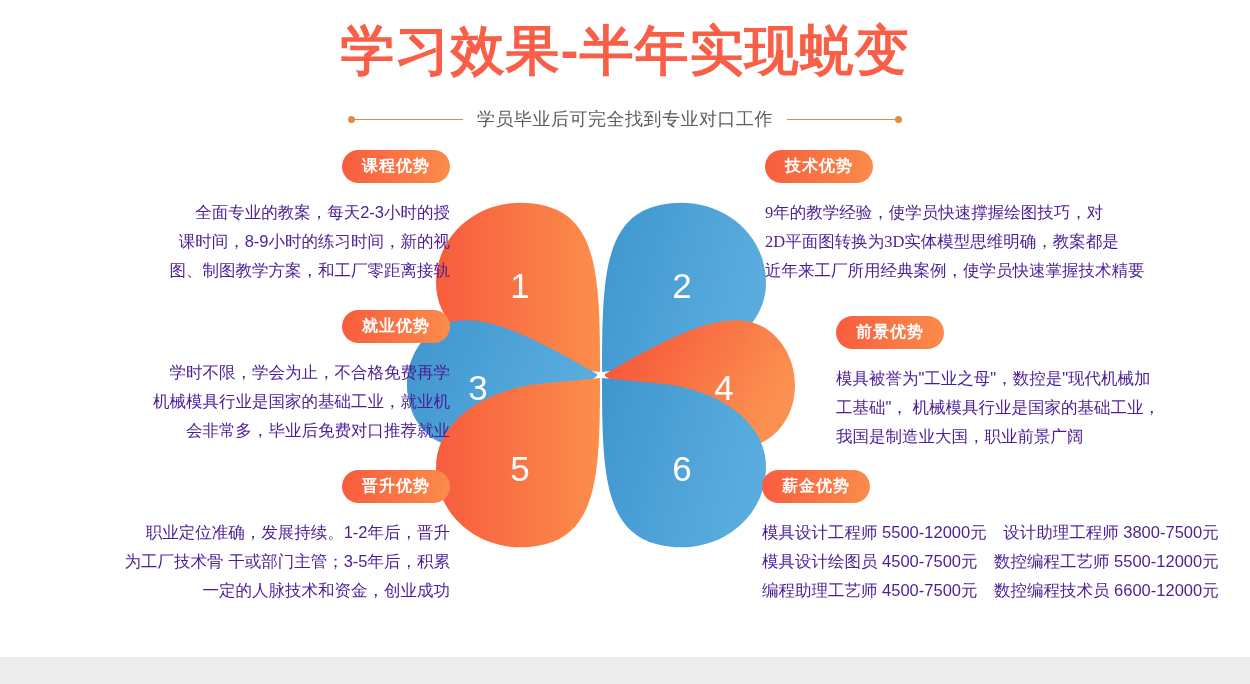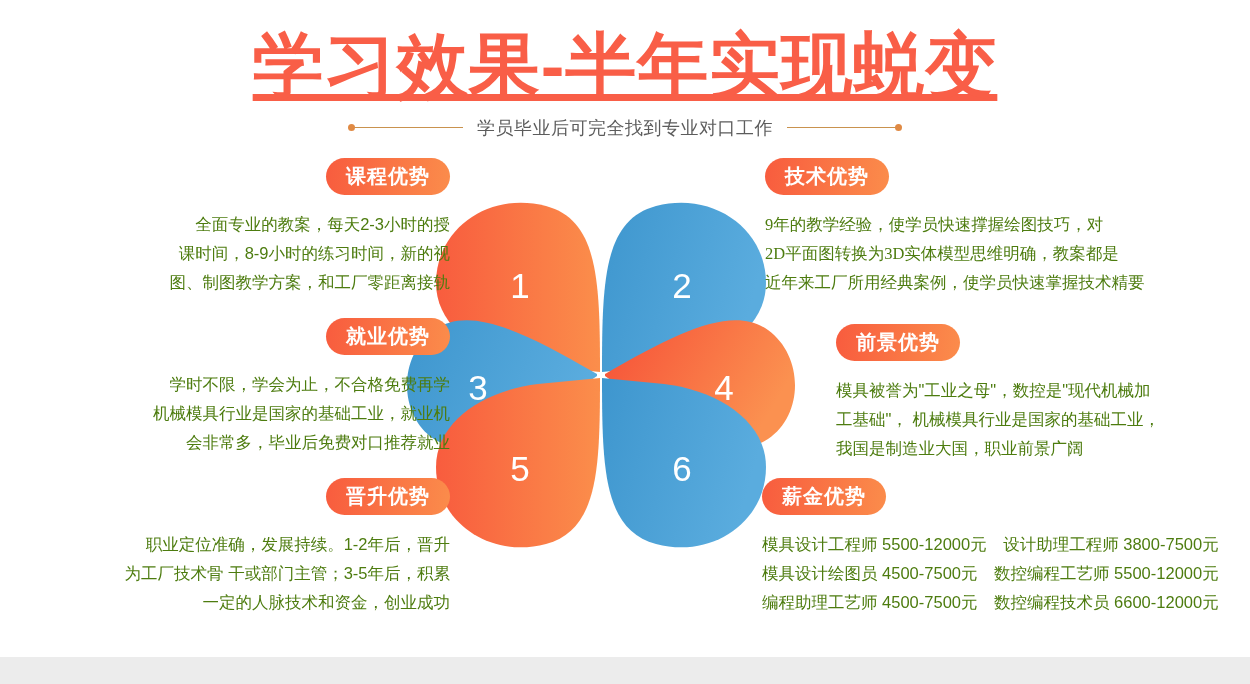--- a/index.html
+++ b/index.html
@@ -11,32 +11,31 @@
   }
   #page {
     position:relative;
     width:1250px; height:684px;
     background:#ffffff;
   }
 
   
   #header { position:absolute; top:0; left:0; width:1250px; }
   #title {
-    margin-top:26px;
+    margin-top:20px;
     text-align:center;
-    font-size:71px;
+    font-size:54px;
     font-weight:bold;
     color:#F95E47;
     letter-spacing:1px;
     line-height:1.12;
     white-space:nowrap;
-    text-decoration:underline;
   }
   #subtitle-row {
-    margin-top:10px;
+    margin-top:27px;
     display:flex;
     align-items:center;
     justify-content:center;
     gap:14px;
     text-align:right;
   }
   .sub-line {
     position:relative;
     width:112px; height:1px;
     background:#C9924E;
@@ -57,35 +56,34 @@
     letter-spacing:0.5px;
   }
 
   
   .badge {
     display:inline-block;
     padding:7px 20px 8px 20px;
     border-radius:22px;
     background:linear-gradient(95deg, #F85C3E 0%, #FB8C4B 100%);
     color:#ffffff;
-    font-size:20px;
+    font-size:16px;
     font-weight:bold;
     letter-spacing:1px;
     white-space:nowrap;
     line-height:1.1;
-    margin-top:8px;
   }
 
   
   .block { position:absolute; }
   .block .body {
     margin-top:15px;
     font-size:16.5px;
     line-height:29px;
-    color:#4d7c0f;
+    color:#4c1d95;
     white-space:nowrap;
   }
   .block .body .line { display:block; }
 
   .block.right-side { text-align:left; }
   .block.right-side .badge-wrap { text-align:left; }
   .block.left-side  { text-align:right; }
   .block.left-side .badge-wrap { text-align:right; }
 
   

